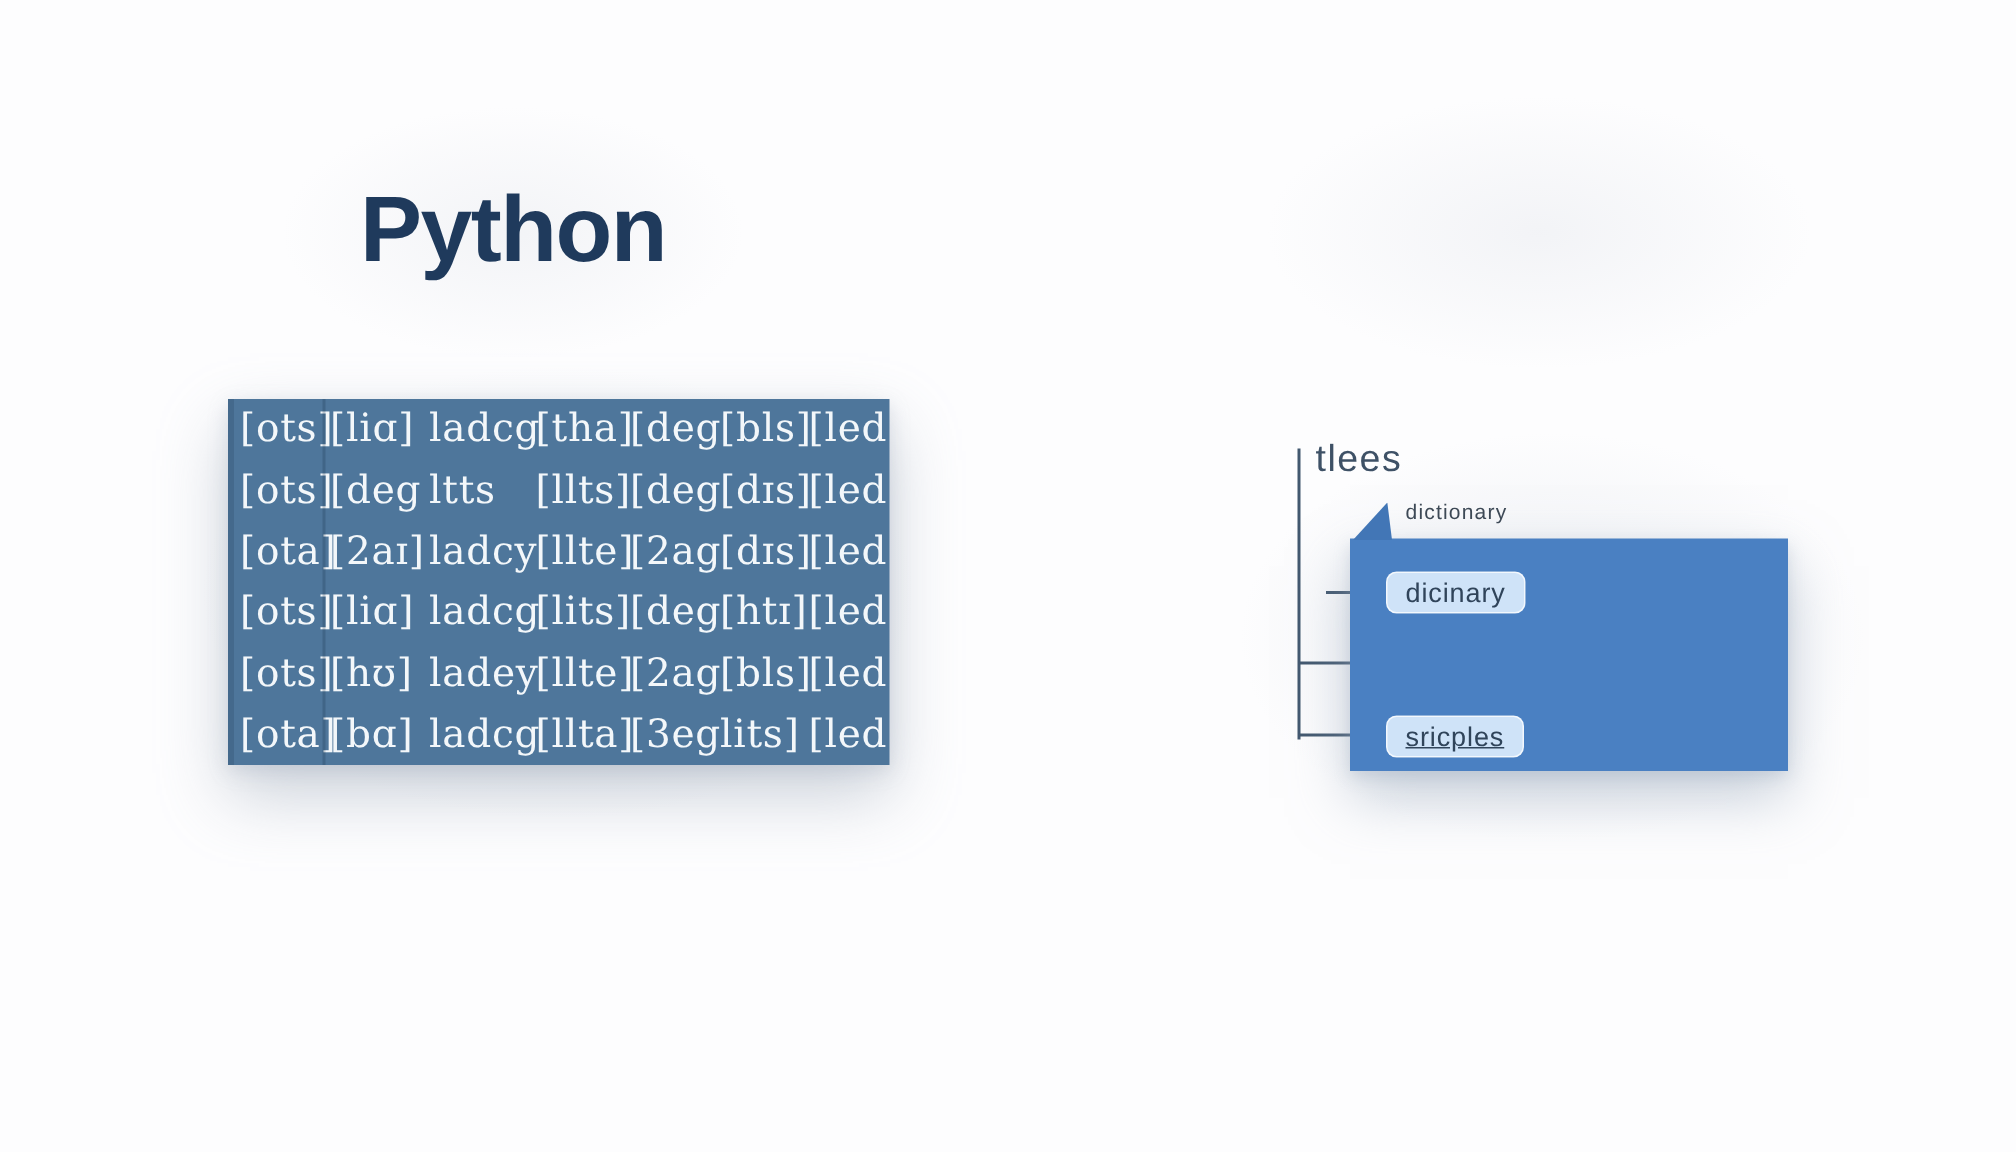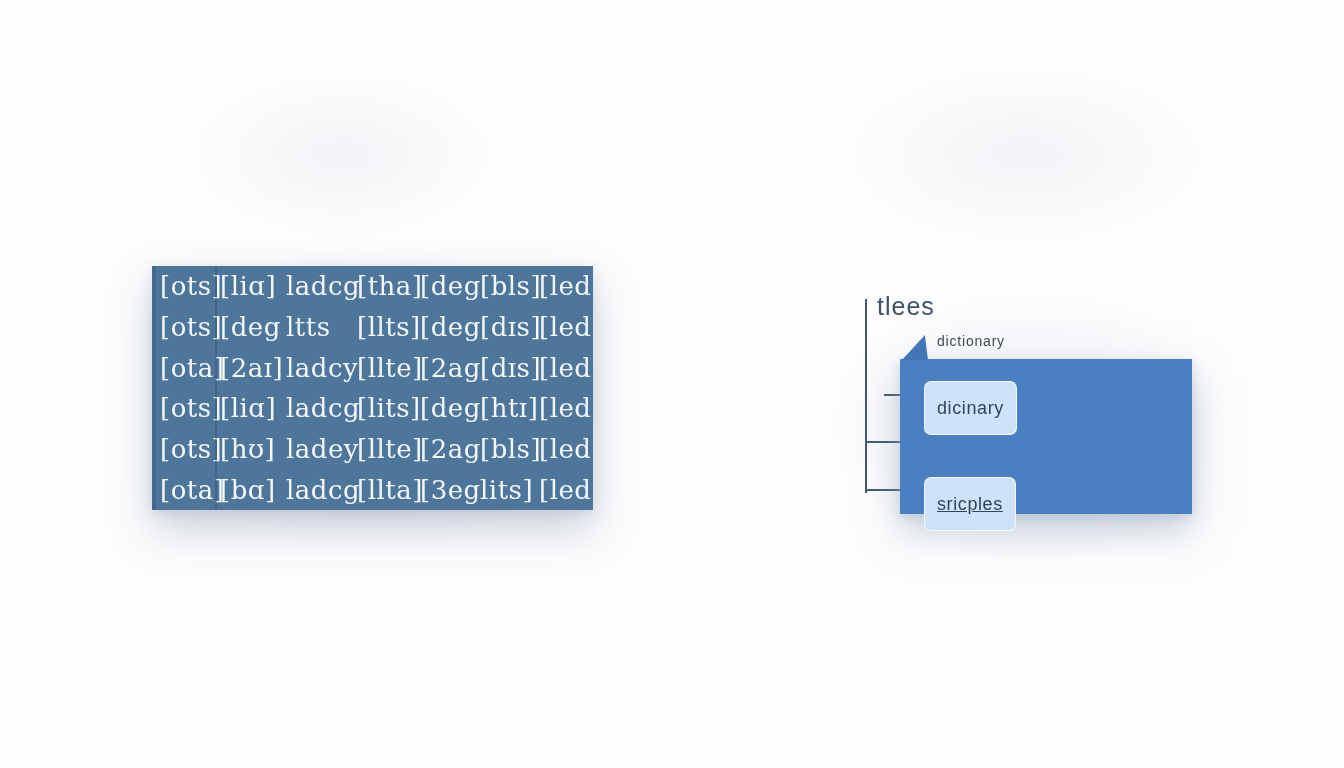--- a/index.html
+++ b/index.html
@@ -72,34 +72,35 @@
   }
   .box-caption{
     position:absolute;left:937px;top:333px;
     font-size:14px;color:var(--box_caption,#3d4956);letter-spacing:.8px;
   }
   .pill{
     position:absolute;left:924px;
     background:var(--pill_bg,#cfe3f8);
     border:1px solid rgba(255,255,255,.75);
     border-radius:7px;
-    padding:15px 12px;
+    padding:2px 12px;
     font-size:18px;line-height:22px;
     color:var(--pill_text,#30445a);
     letter-spacing:.6px;white-space:nowrap;
   }
   .pill-0{top:381px;}
   .pill-1{top:429px;}
   .pill-2{top:477px;text-decoration:underline;}
 </style>
 </head>
 <body style="--title: #1f3a5c; --table_bg: #4e769b; --table_text: #f3f7fa; --box_bg: #4a80c2; --fold: #4276b6; --pill_bg: #cfe3f8; --pill_text: #30445a; --line: #42586f; --tree_label: #3e5166; --box_caption: #3d4956;">
 
 <div class="canvas">
 
+  <div class="title title-left">Python</div>
 
   <div class="token-table">
     <span class="cell">[ots]</span>
     <span class="cell">[liɑ]</span>
     <span class="cell">ladcg</span>
     <span class="cell">[tha]</span>
     <span class="cell">[deg</span>
     <span class="cell">[bls]</span>
     <span class="cell">[led]</span>
 

